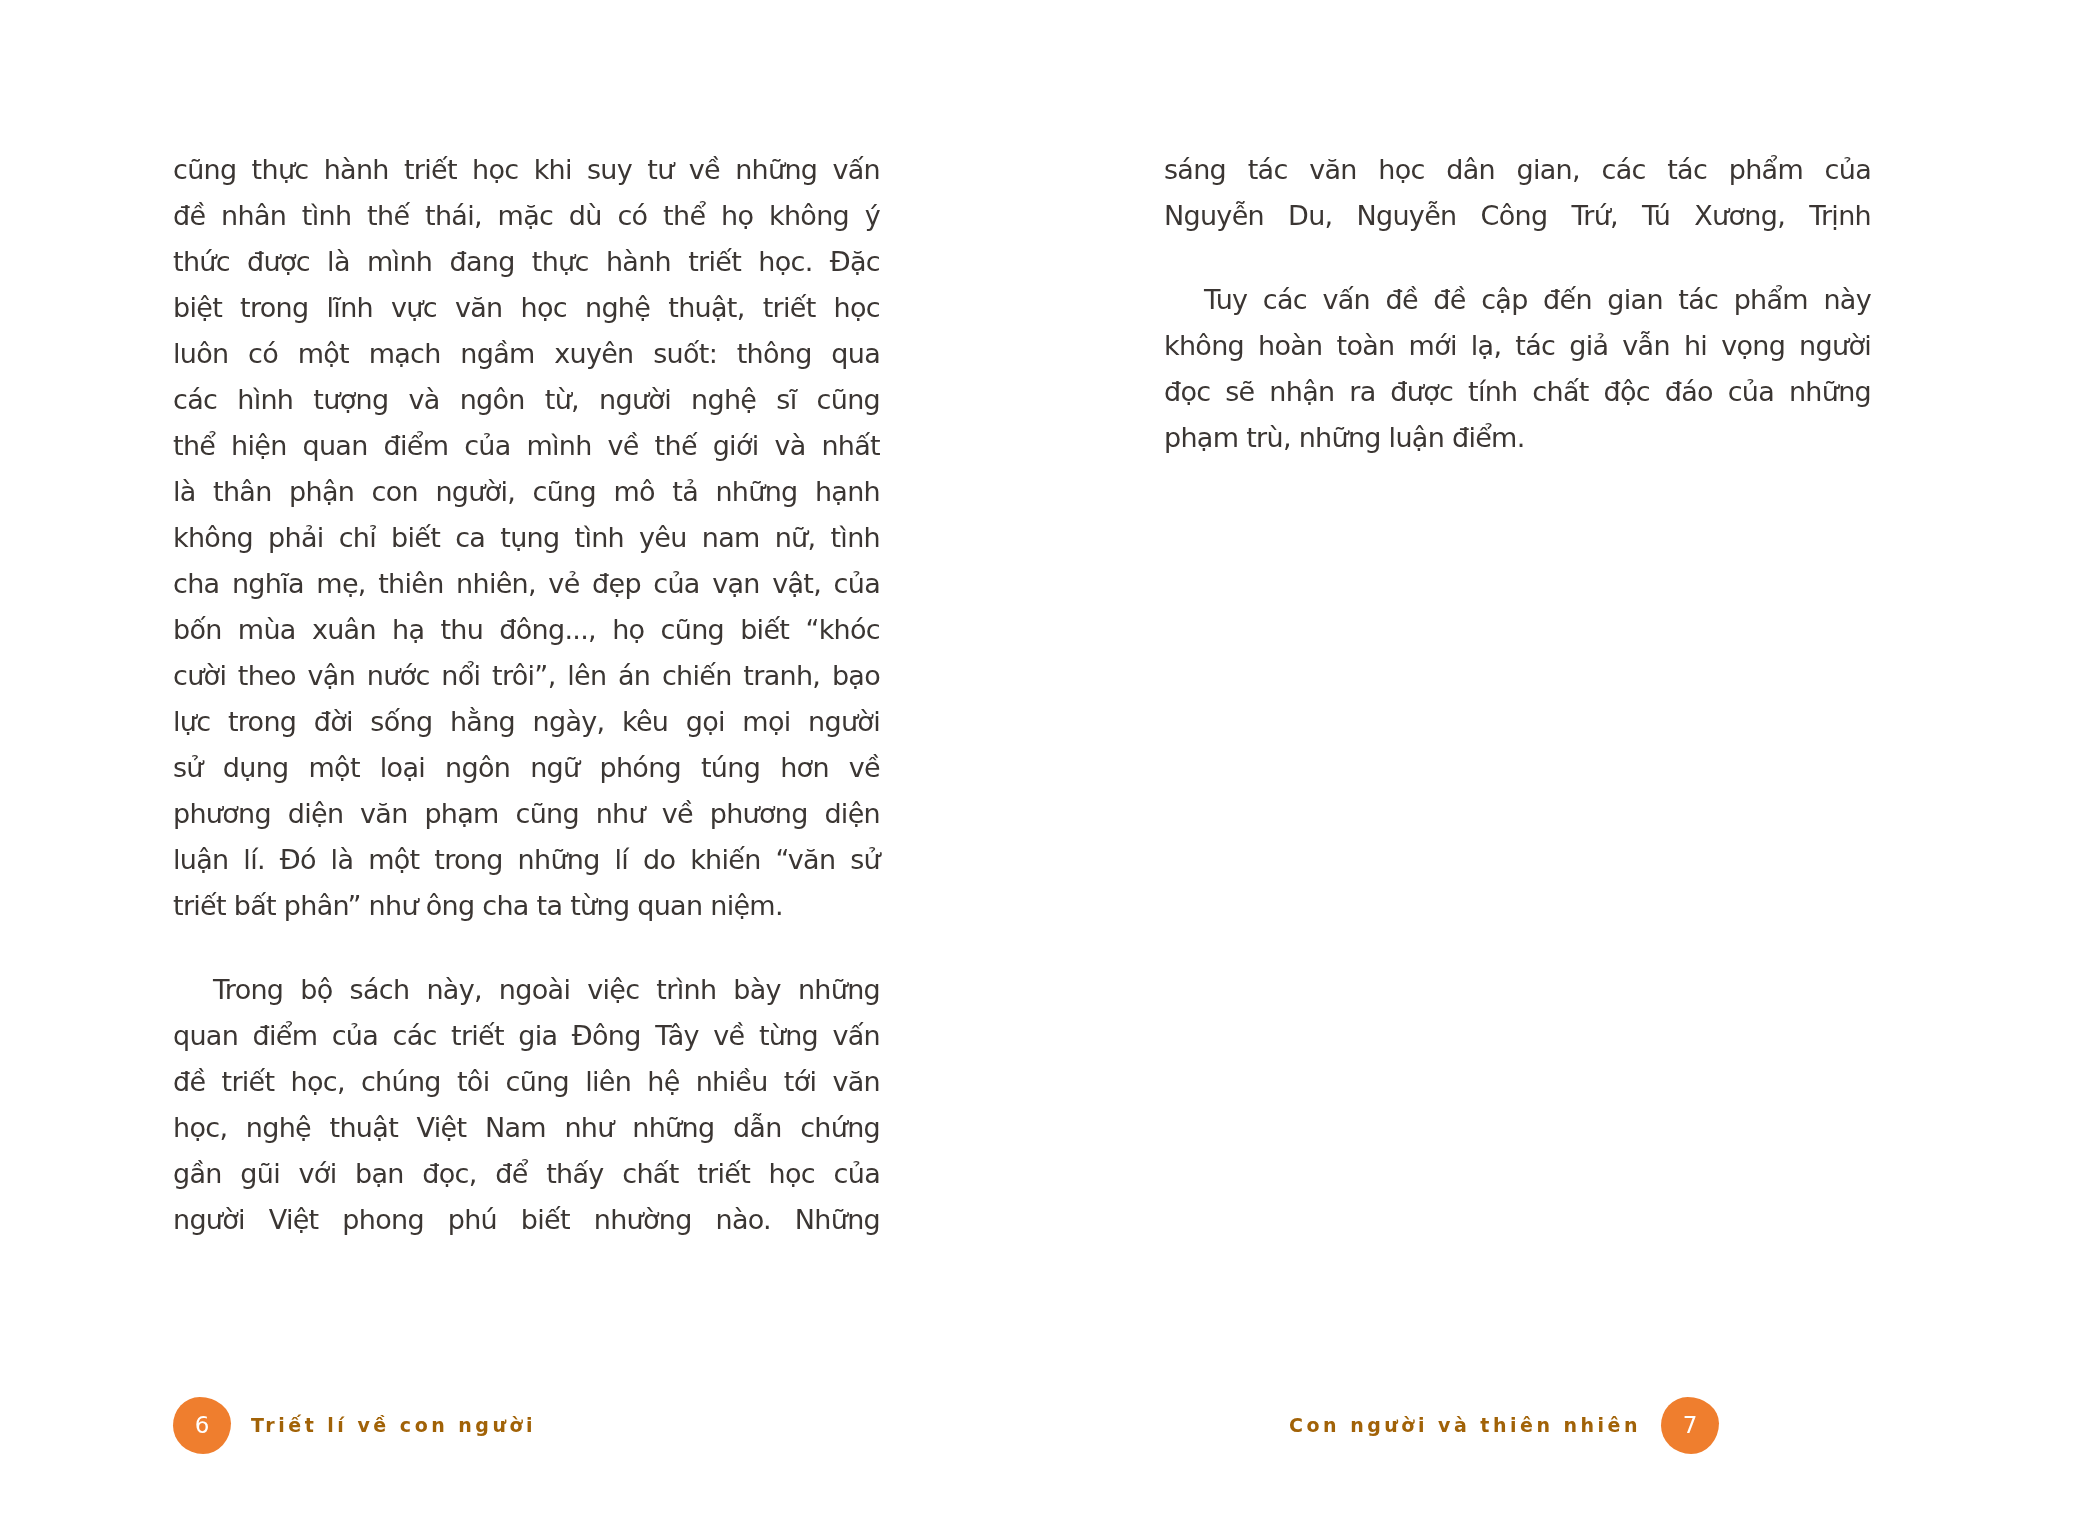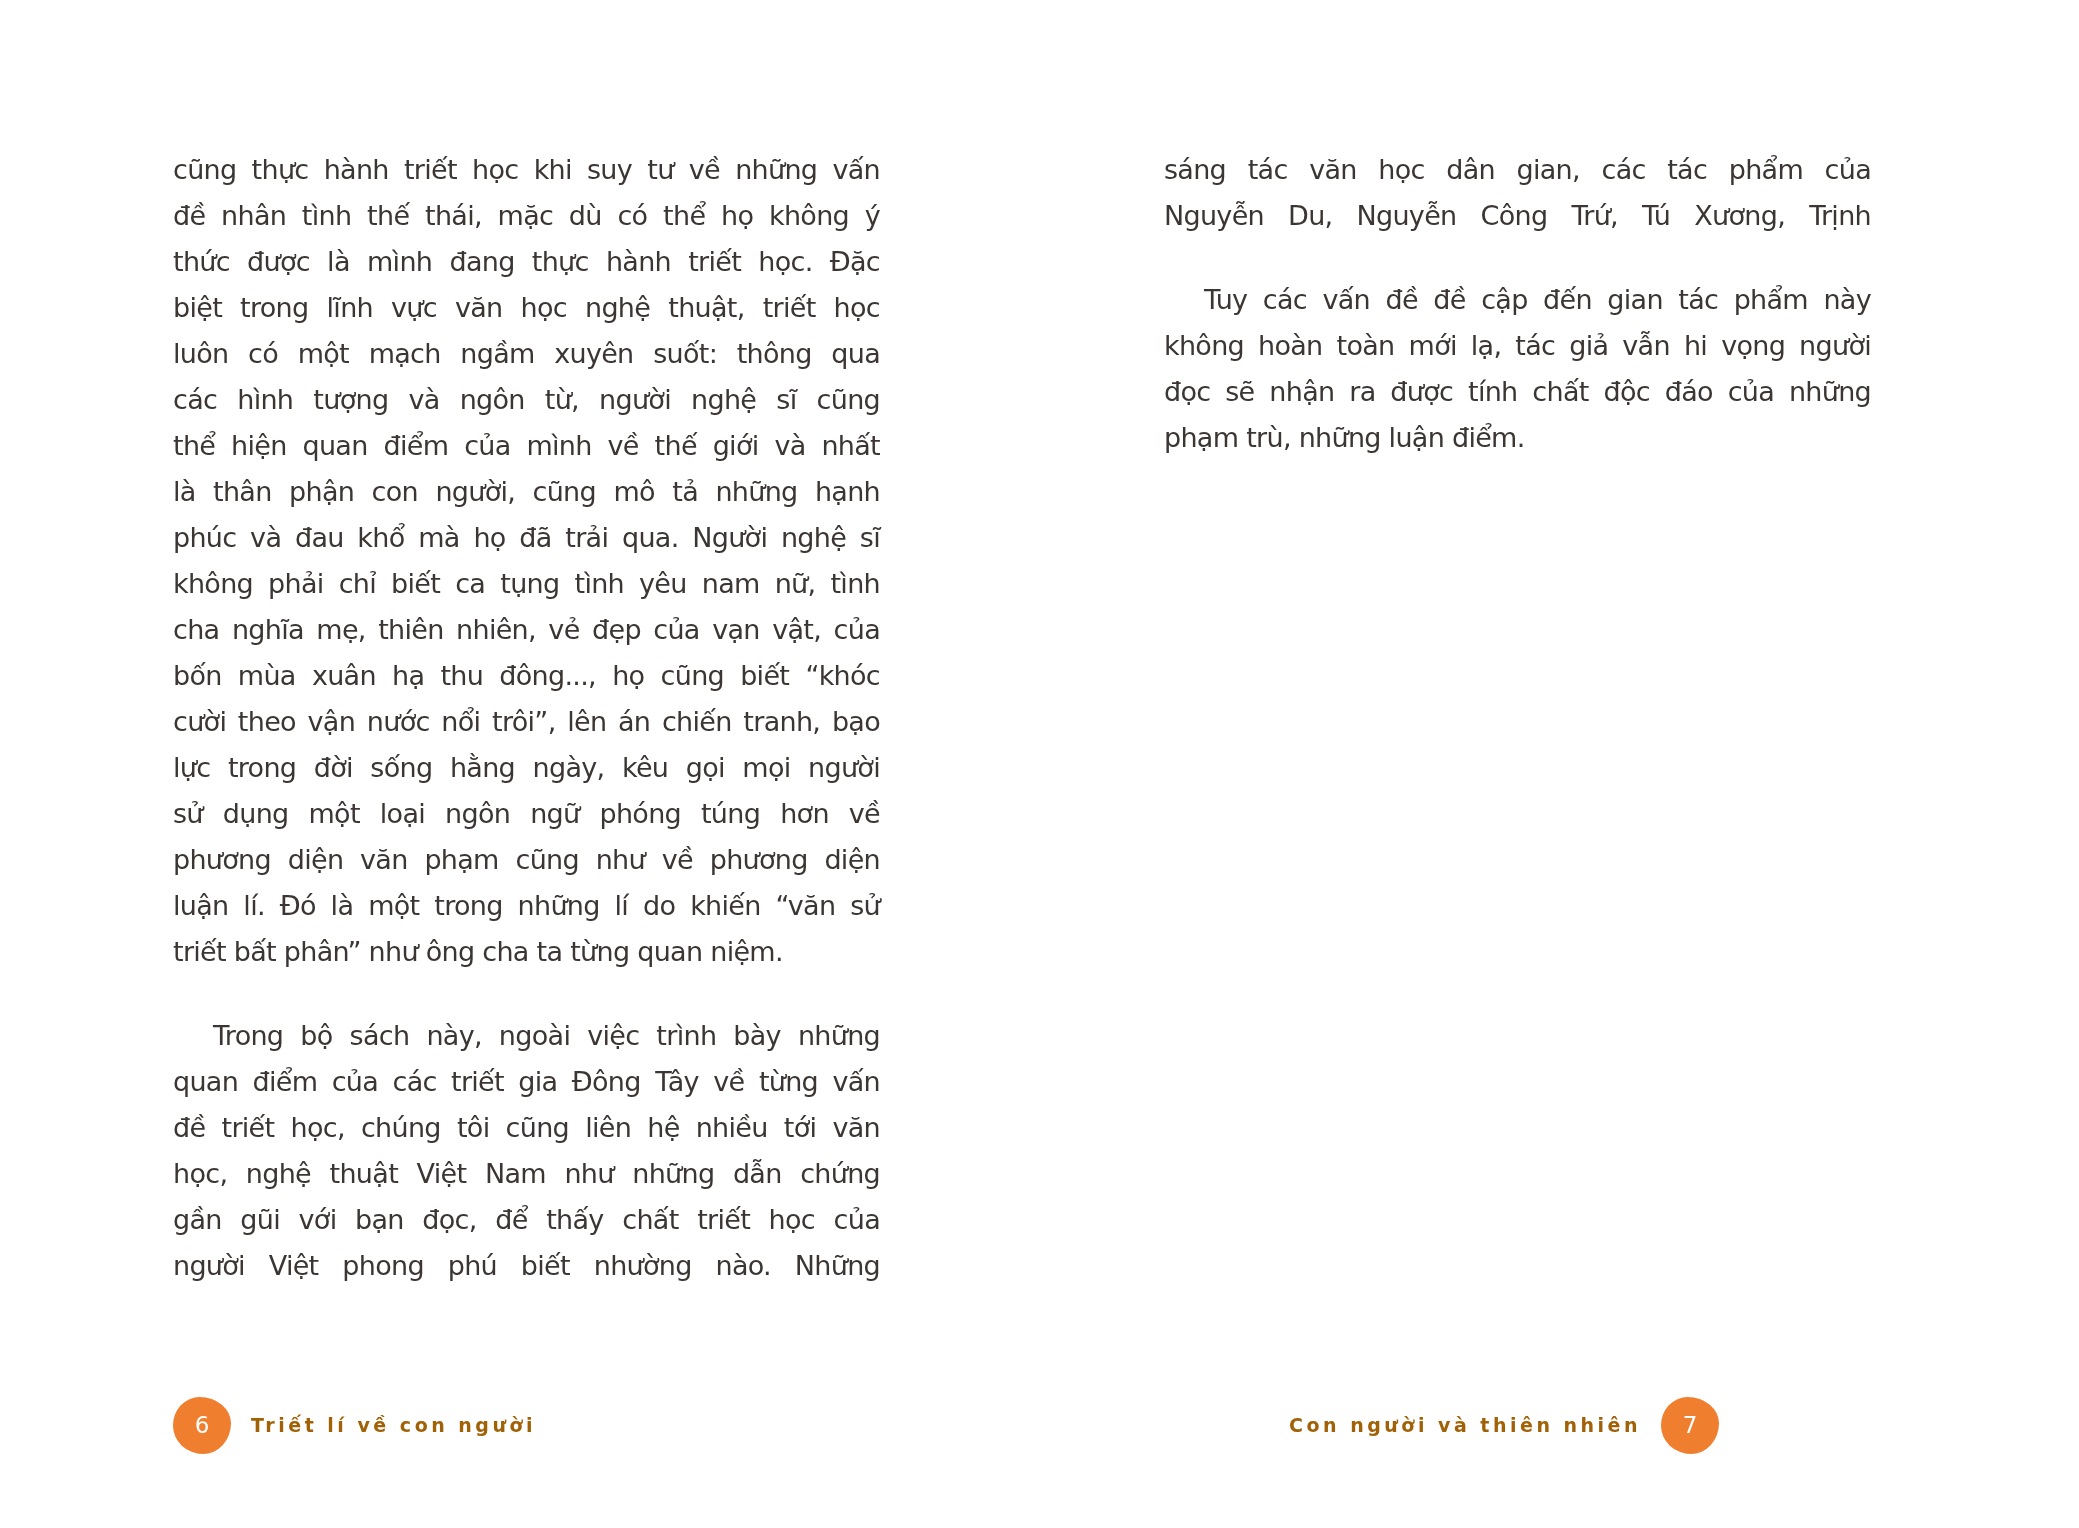--- a/index.html
+++ b/index.html
@@ -74,21 +74,20 @@
     <div class="text-col left">
         <div class="para">
           <div class="line">cũng thực hành triết học khi suy tư về những vấn</div>
           <div class="line">đề nhân tình thế thái, mặc dù có thể họ không ý</div>
           <div class="line">thức được là mình đang thực hành triết học. Đặc</div>
           <div class="line">biệt trong lĩnh vực văn học nghệ thuật, triết học</div>
           <div class="line">luôn có một mạch ngầm xuyên suốt: thông qua</div>
           <div class="line">các hình tượng và ngôn từ, người nghệ sĩ cũng</div>
           <div class="line">thể hiện quan điểm của mình về thế giới và nhất</div>
           <div class="line">là thân phận con người, cũng mô tả những hạnh</div>
-          <div class="line">phúc và đau khổ mà họ đã trải qua. Người nghệ sĩ</div>
           <div class="line">không phải chỉ biết ca tụng tình yêu nam nữ, tình</div>
           <div class="line">cha nghĩa mẹ, thiên nhiên, vẻ đẹp của vạn vật, của</div>
           <div class="line">bốn mùa xuân hạ thu đông..., họ cũng biết “khóc</div>
           <div class="line">cười theo vận nước nổi trôi”, lên án chiến tranh, bạo</div>
           <div class="line">lực trong đời sống hằng ngày, kêu gọi mọi người</div>
           <div class="line">sử dụng một loại ngôn ngữ phóng túng hơn về</div>
           <div class="line">phương diện văn phạm cũng như về phương diện</div>
           <div class="line">luận lí. Đó là một trong những lí do khiến “văn sử</div>
           <div class="line short">triết bất phân” như ông cha ta từng quan niệm.</div>
         </div>

